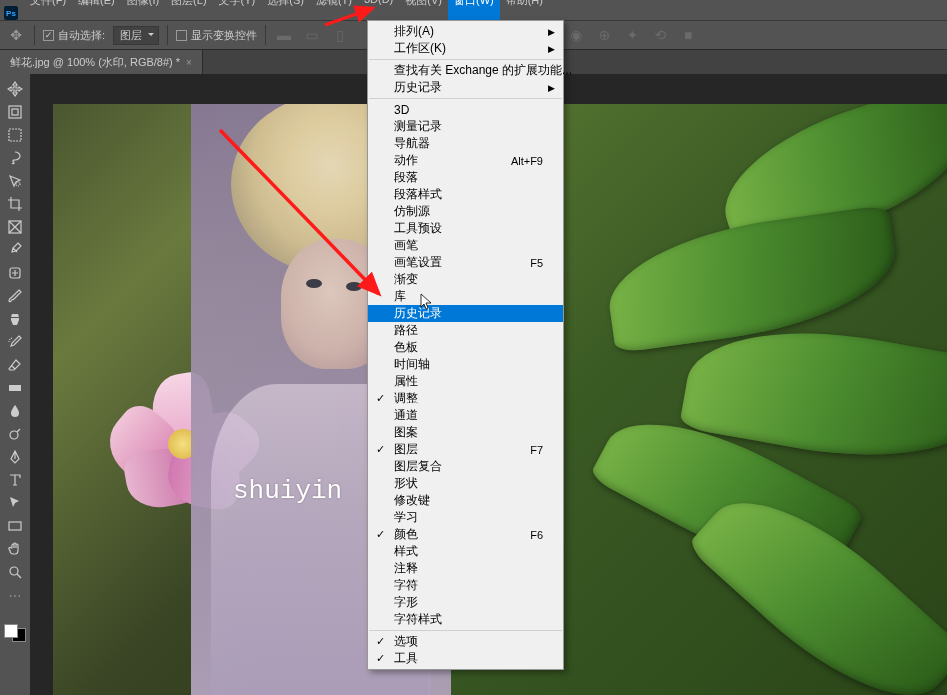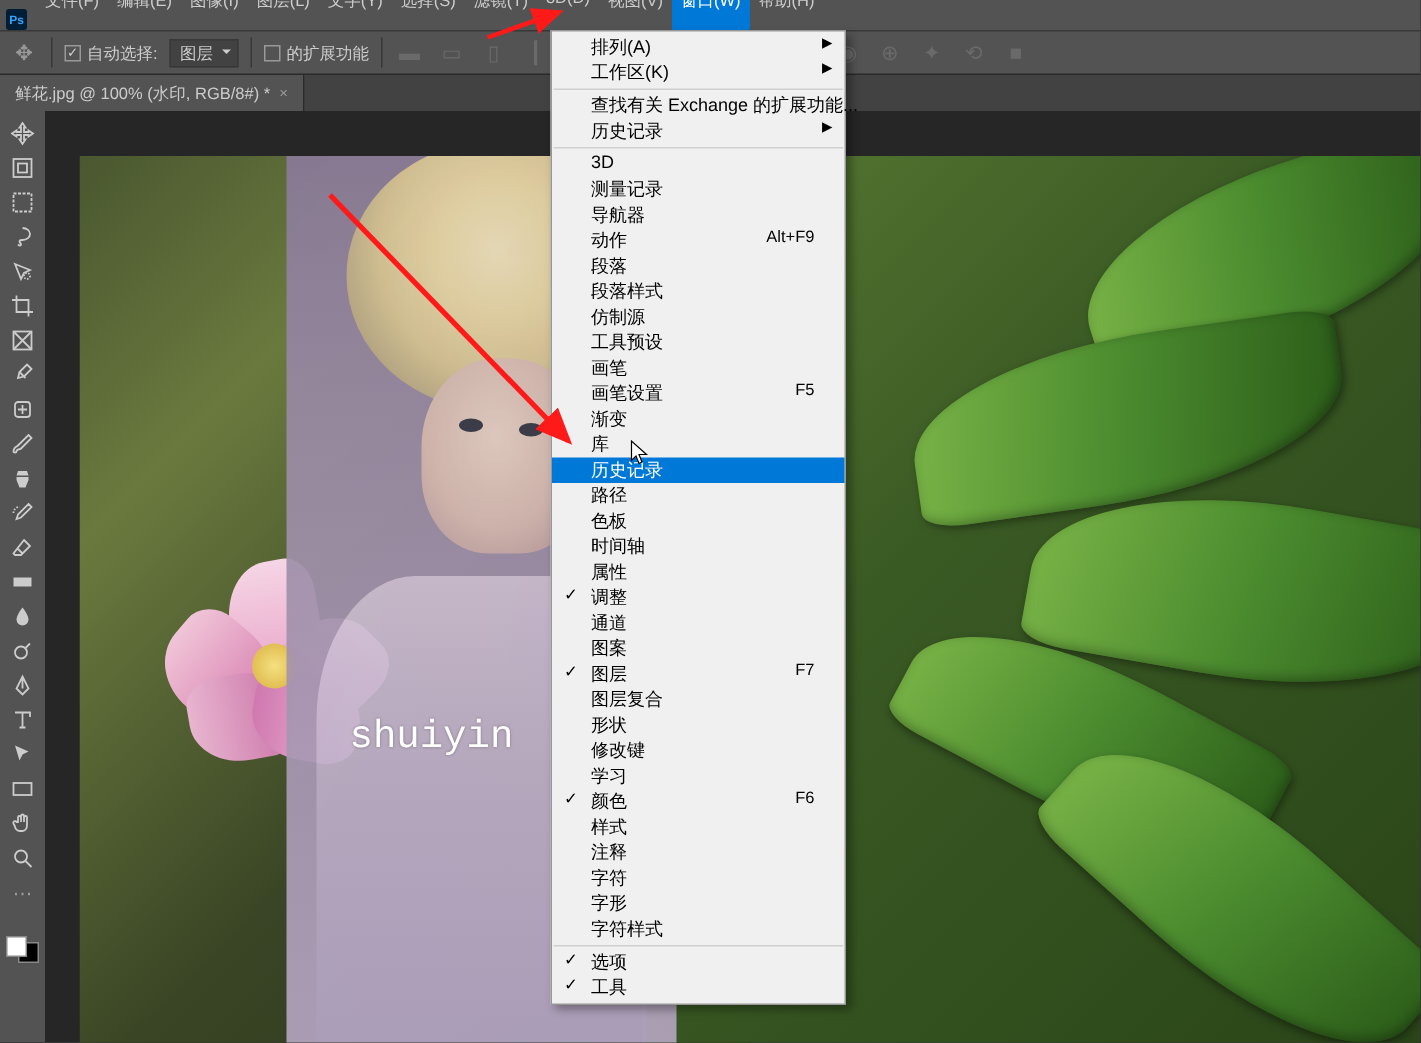--- a/index.html
+++ b/index.html
@@ -34,21 +34,21 @@
 .dress{position:absolute;top:280px;left:20px;width:220px;height:320px;background:linear-gradient(180deg,#d0c0d5 0%,#c0b0ca 40%,#b5a5c5 100%);border-radius:30% 30% 0 0}
 .watermark{position:absolute;top:372px;left:180px;color:#fff;font-size:26px;font-family:Liberation Mono, monospace;text-shadow:0 0 2px rgba(0,0,0,0.3)}
 .toolbar{position:absolute;left:0;top:74px;width:30px;background:#535353;display:flex;flex-direction:column;align-items:center;padding-top:4px;gap:1px}
 .tool{width:24px;height:22px;display:flex;align-items:center;justify-content:center;color:#ccc;font-size:13px;position:relative}
 .tool svg{width:16px;height:16px;stroke:#ccc;fill:none;stroke-width:1.2}
 .tool.fill svg{fill:#ccc;stroke:none}
 .swatch{width:22px;height:18px;position:relative;margin-top:8px}
 .swatch .fg{position:absolute;width:14px;height:14px;background:#fff;border:1px solid #888;left:0;top:0;z-index:2}
 .swatch .bg{position:absolute;width:14px;height:14px;background:#000;border:1px solid #888;right:0;bottom:0}
 .dropdown-menu{position:absolute;left:367px;top:20px;width:197px;background:#f0f0f0;border:1px solid #979797;box-shadow:3px 3px 6px rgba(0,0,0,0.35);font-size:12px;color:#000;z-index:100;padding:2px 0}
-.dm-item{height:17px;display:flex;padding:0 20px 0 26px;position:relative;white-space:nowrap}
+.dm-item{height:17px;display:flex;align-items:center;padding:0 20px 0 26px;position:relative;white-space:nowrap}
 .dm-item.highlight{background:#0078d7;color:#fff}
 .dm-item .check{position:absolute;left:8px;font-size:11px}
 .dm-item .shortcut{margin-left:auto;font-size:11px}
 .dm-item .arrow{position:absolute;right:8px;font-size:9px}
 .dm-sep{height:1px;background:#d0d0d0;margin:2px 1px}
 .cursor{position:absolute;left:420px;top:293px;z-index:200;pointer-events:none}
 .cursor svg{width:14px;height:18px}
 .red-arrow{position:absolute;z-index:150;pointer-events:none}
 .arrow1{left:321px;top:3px}
 .arrow2{left:214px;top:124px}
@@ -77,21 +77,21 @@
   <span class="icon-btn">✥</span>
   <span class="sep"></span>
   <span style="display:flex;align-items:center">
       <span class="checkbox">✓</span>
       <span>自动选择:</span>
     </span>
   <span class="dropdown">图层</span>
   <span class="sep"></span>
   <span style="display:flex;align-items:center">
       <span class="checkbox"></span>
-      <span>的扩展功能</span>
+      <span>显示变换控件</span>
     </span>
   <span class="sep"></span>
   <span class="icon-btn disabled">▬</span>
   <span class="icon-btn disabled">▭</span>
   <span class="icon-btn disabled">▯</span>
   <span class="icon-btn disabled">┃</span>
   <span class="icon-btn disabled">┃</span>
   <span class="icon-btn disabled">⋯</span>
   <span class="sep"></span>
   <span class="icon-btn disabled">▤</span>

